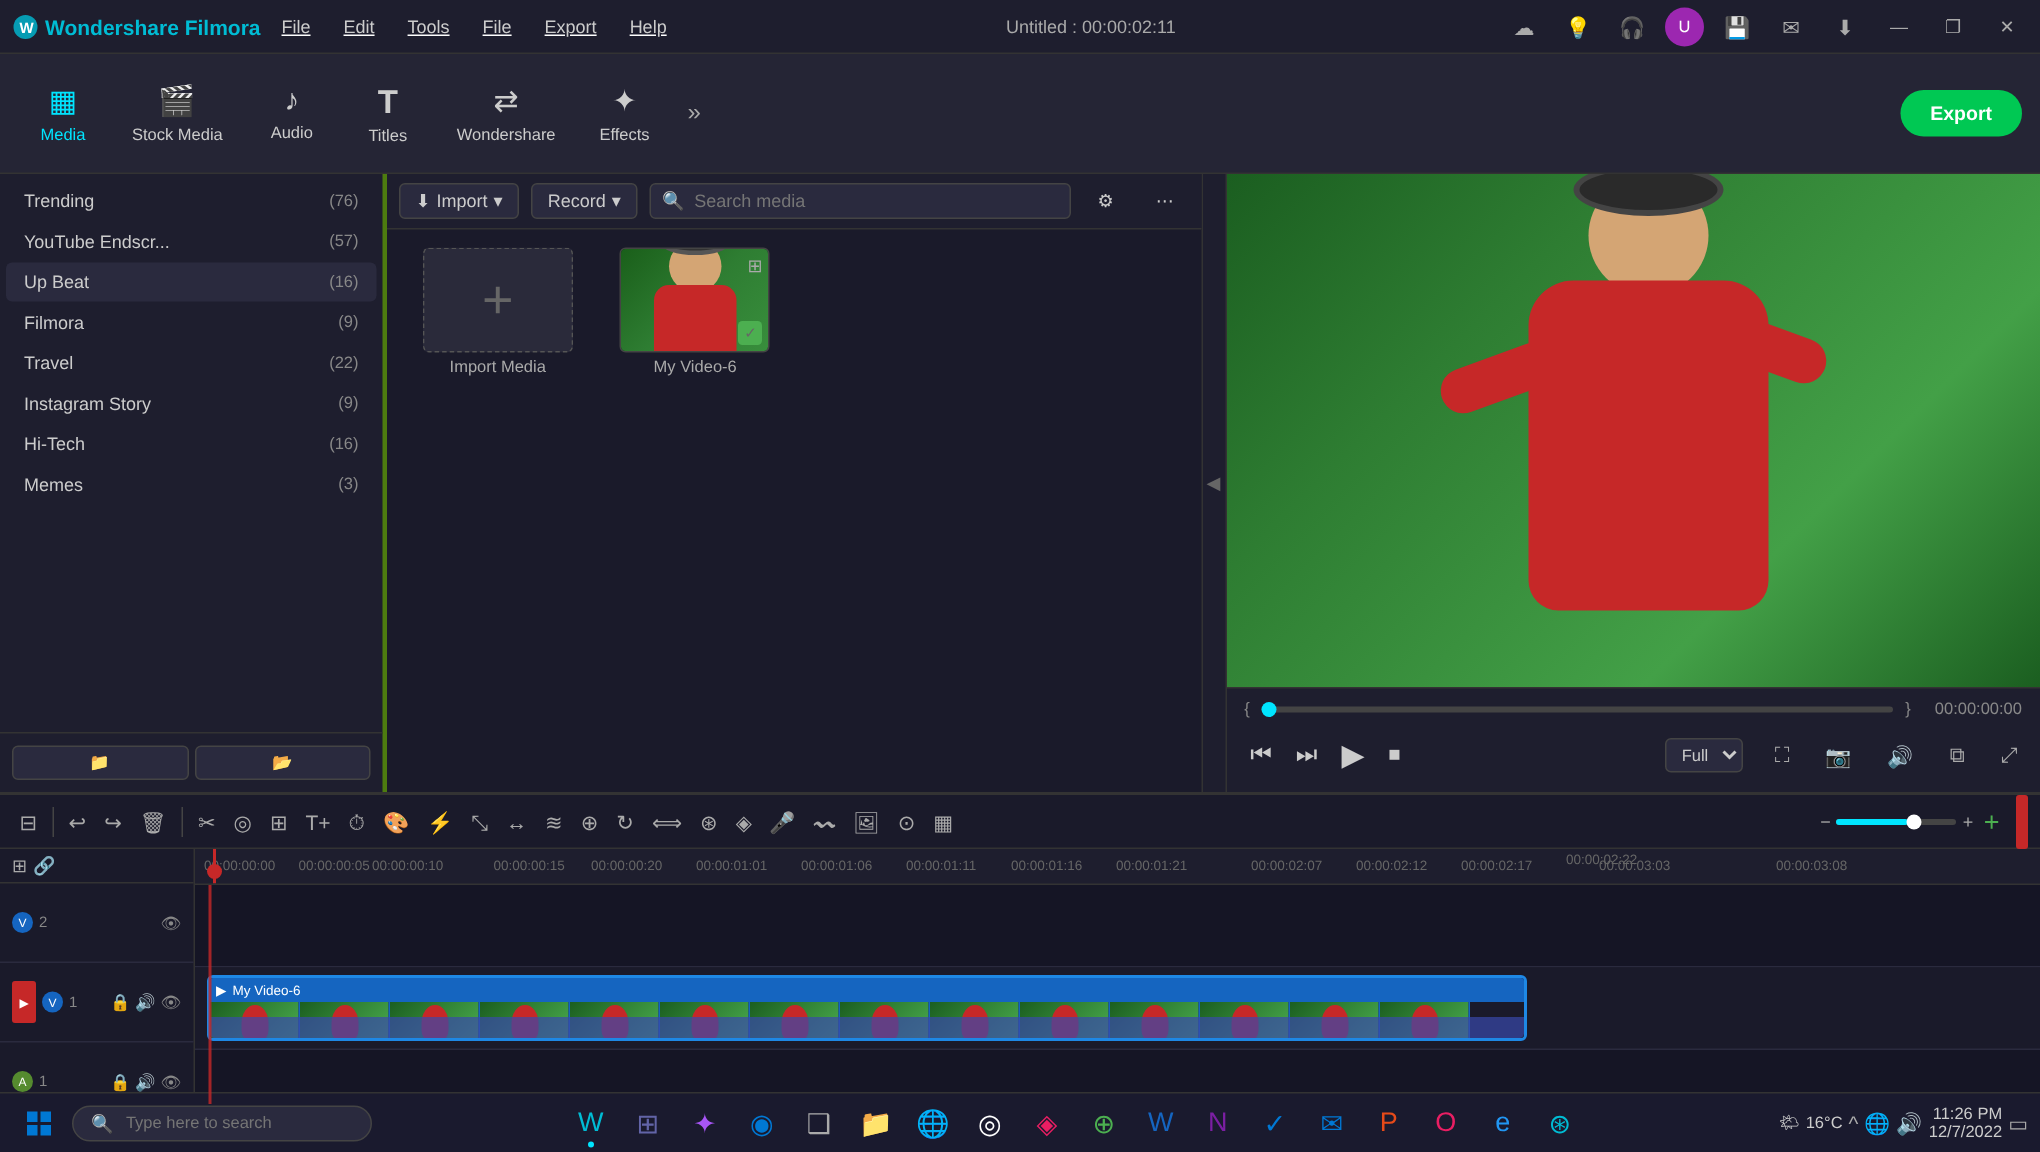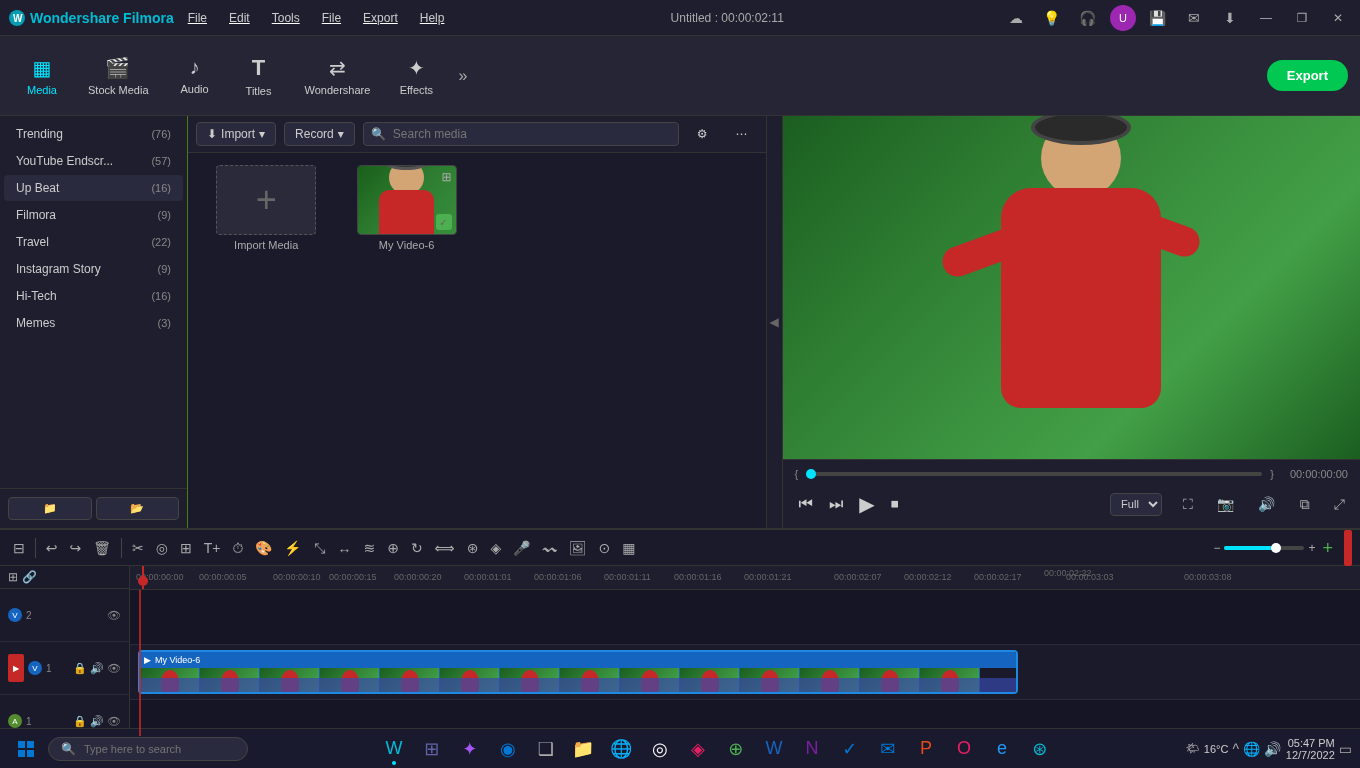--- a/index.html
+++ b/index.html
@@ -37,21 +37,21 @@
     #export-btn {
       background: #00c853; color: #fff; border: none; padding: 8px 20px; border-radius: 20px;
       font-size: 13px; font-weight: bold; cursor: pointer; margin-left: auto;
     }
     .expand-btn { color: #aaa; font-size: 16px; cursor: pointer; padding: 4px 8px; }
 
     
     #main { display: flex; height: calc(768px - 36px - 80px - 220px - 28px); }
 
     
-    #left-panel { width: 188px; background: #1e1e2e; border-right: 1px solid #4d7c0f; display: flex; flex-direction: column; }
+    #left-panel { width: 258px; background: #1e1e2e; border-right: 3px solid #4d7c0f; display: flex; flex-direction: column; }
 
     #sidebar { flex: 1; overflow-y: auto; padding: 4px 0; }
     .sidebar-item {
       display: flex; align-items: center; justify-content: space-between;
       padding: 6px 12px; cursor: pointer; border-radius: 4px; margin: 1px 4px;
     }
     .sidebar-item.active { background: #2a2a3e; }
     .sidebar-label { color: #ccc; font-size: 12px; }
     .sidebar-count { color: #888; font-size: 11px; }
 
@@ -441,21 +441,21 @@
         </div>
       </div>
     </div>
 
     <div id="timeline-content" style="flex:1;display:flex;flex-direction:column;overflow:hidden;">
 
       <div id="timeline-ruler">
         <div id="ruler-content" style="position:relative;width:100%;height:100%;">
           <span style="position:absolute;left:2px;top:6px;color:#666;font-size:9px;">00:00:00:00</span>
           <span style="position:absolute;left:65px;top:6px;color:#666;font-size:9px;">00:00:00:05</span>
-          <span style="position:absolute;left:139px;top:6px;color:#666;font-size:9px;">00:00:00:10</span>
+          <span style="position:absolute;left:114px;top:6px;color:#666;font-size:9px;">00:00:00:10</span>
           <span style="position:absolute;left:195px;top:6px;color:#666;font-size:9px;">00:00:00:15</span>
           <span style="position:absolute;left:260px;top:6px;color:#666;font-size:9px;">00:00:00:20</span>
           <span style="position:absolute;left:330px;top:6px;color:#666;font-size:9px;">00:00:01:01</span>
           <span style="position:absolute;left:400px;top:6px;color:#666;font-size:9px;">00:00:01:06</span>
           <span style="position:absolute;left:470px;top:6px;color:#666;font-size:9px;">00:00:01:11</span>
           <span style="position:absolute;left:540px;top:6px;color:#666;font-size:9px;">00:00:01:16</span>
           <span style="position:absolute;left:610px;top:6px;color:#666;font-size:9px;">00:00:01:21</span>
           <span style="position:absolute;left:700px;top:6px;color:#666;font-size:9px;">00:00:02:07</span>
           <span style="position:absolute;left:770px;top:6px;color:#666;font-size:9px;">00:00:02:12</span>
           <span style="position:absolute;left:840px;top:6px;color:#666;font-size:9px;">00:00:02:17</span>
@@ -615,18 +615,18 @@
   </div>
   <div class="taskbar-sys">
     <div class="taskbar-weather">
       <span>🌤</span>
       <span>16°C</span>
     </div>
     <span class="sys-icon">^</span>
     <span class="sys-icon">🌐</span>
     <span class="sys-icon">🔊</span>
     <div class="taskbar-time">
-      <div>05:47 PM</div>
+      <div>11:26 PM</div>
       <div>12/7/2022</div>
     </div>
     <span class="sys-icon">▭</span>
   </div>
 </div>
 
 </body></html>

